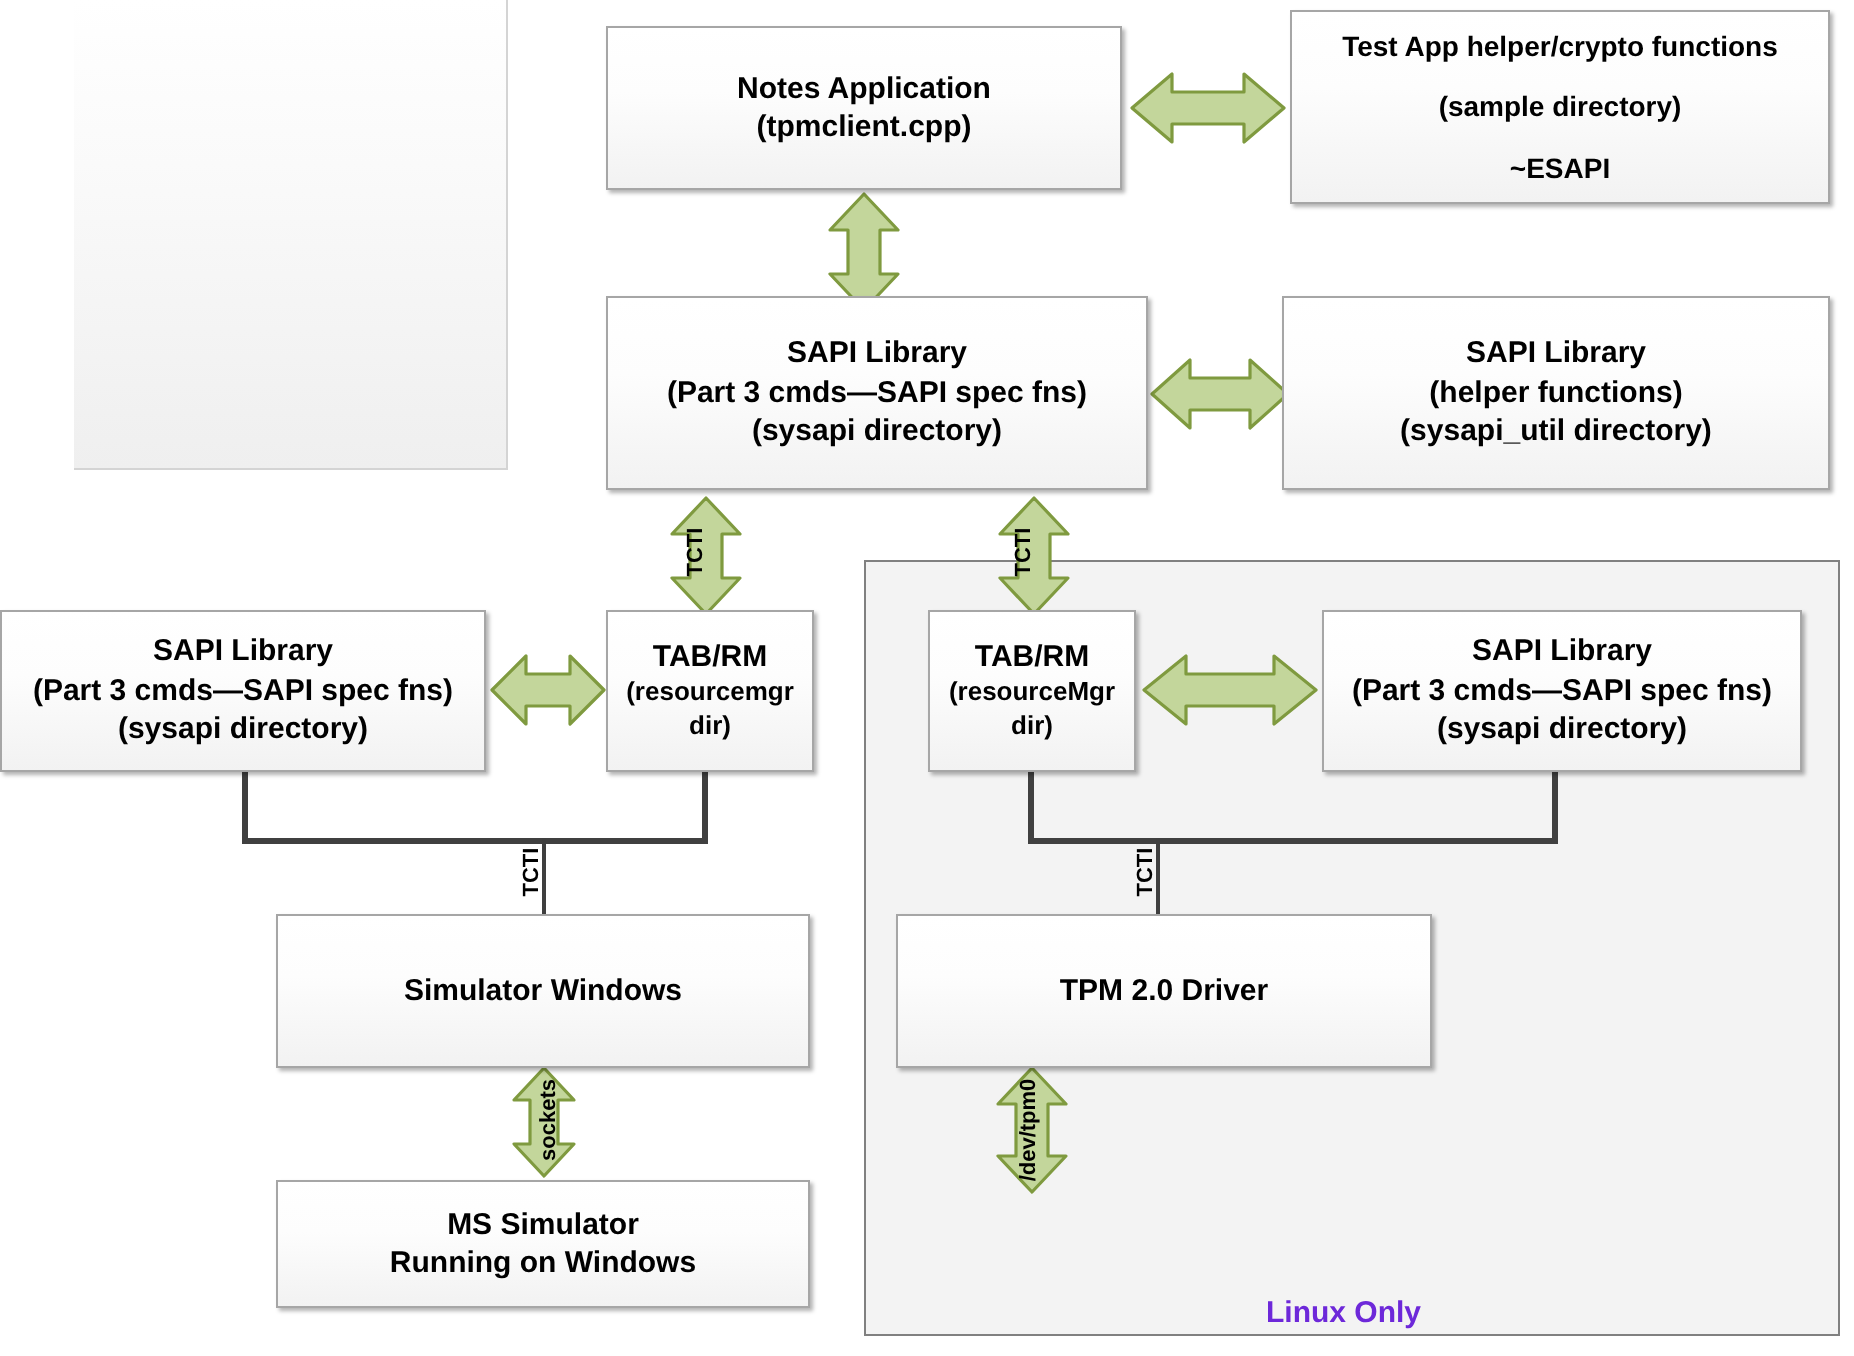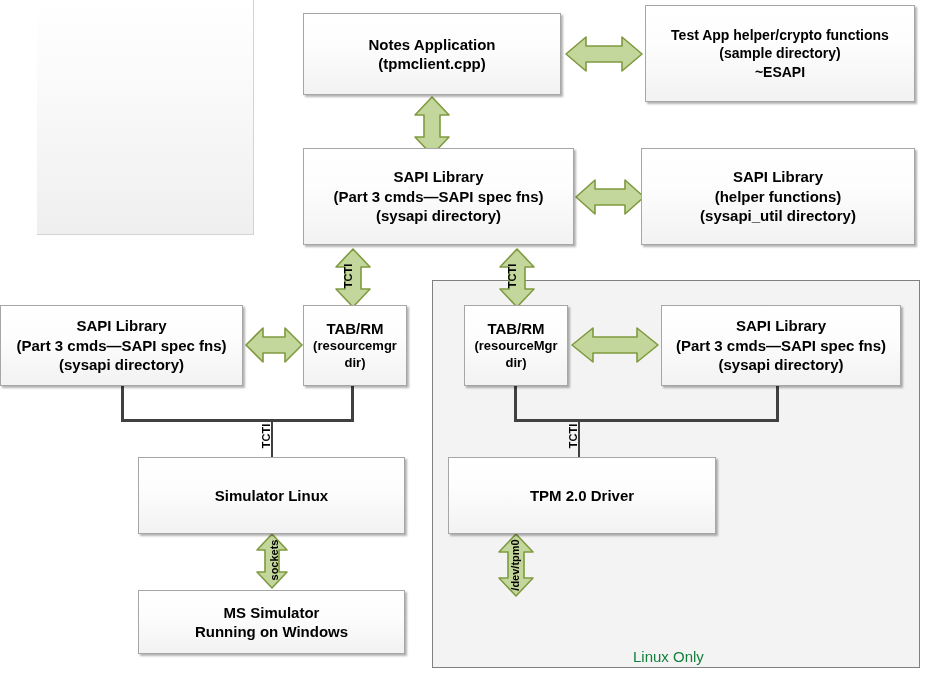--- a/index.html
+++ b/index.html
@@ -57,22 +57,22 @@
   
   .group-box {
     position: absolute;
     box-sizing: border-box;
     border: 1px solid #808080;
     background: #f3f3f3;
     z-index: 1;
   }
   .group-label {
     position: absolute;
-    font-weight: normal;
-    color: #15803d;
+    font-weight: bold;
+    color: #6d28d9;
     white-space: nowrap;
     z-index: 4;
   }
 
   
   .arrow {
     position: absolute;
     z-index: 5;
   }
   .arrow svg { display: block; overflow: visible; }
@@ -129,21 +129,21 @@
   <div class="conn" style="left:514px; top:419px; width:265px; height:3px;"></div>
   <div class="conn" style="left:776px; top:386px; width:3px; height:36px;"></div>
   <div class="conn-thin" style="left:578px; top:419px; width:2px; height:38px;"></div>
   <div class="tcti-label" style="left:561px; top:430px; transform:rotate(-90deg);">TCTI</div>
 
   <div class="box" style="left:303px; top:13px; width:258px; height:82px; font-size:15px;">
     <span class="ln">Notes Application</span>
     <span class="ln">(tpmclient.cpp)</span>
   </div>
 
-  <div class="box" style="left:645px; top:5px; width:270px; height:97px; font-size:14px;">
+  <div class="box" style="left:645px; top:5px; width:270px; height:97px; font-size:14px;gap:12px;">
     <span class="ln">Test App helper/crypto functions</span>
     <span class="ln">(sample directory)</span>
     <span class="ln">~ESAPI</span>
   </div>
 
   <div class="arrow" style="left:566px; top:33px;">
     <svg width="76" height="42" viewBox="0 0 76 42">
       <polygon points="0,21 20,4 20,13 56,13 56,4 76,21 56,38 56,29 20,29 20,38" fill="#c3d69b" stroke="#7f9a3f" stroke-width="1.6" stroke-linejoin="round"></polygon>
     </svg>
   </div>
@@ -216,21 +216,21 @@
     <span class="ln">(sysapi directory)</span>
   </div>
 
   <div class="arrow" style="left:572px; top:324px;">
     <svg width="86" height="42" viewBox="0 0 86 42">
       <polygon points="0,21 21,4 21,13 65,13 65,4 86,21 65,38 65,29 21,29 21,38" fill="#c3d69b" stroke="#7f9a3f" stroke-width="1.6" stroke-linejoin="round"></polygon>
     </svg>
   </div>
 
   <div class="box" style="left:138px; top:457px; width:267px; height:77px; font-size:15px;">
-    <span class="ln">Simulator Linux</span>
+    <span class="ln">Simulator Windows</span>
   </div>
 
   <div class="box" style="left:448px; top:457px; width:268px; height:77px; font-size:15px;">
     <span class="ln">TPM 2.0 Driver</span>
   </div>
 
   <div class="arrow" style="left:255px; top:534px;">
     <svg width="34" height="54" viewBox="0 0 34 54">
       <polygon points="17,0 32,16 24,16 24,38 32,38 17,54 2,38 10,38 10,16 2,16" fill="#c3d69b" stroke="#7f9a3f" stroke-width="1.6" stroke-linejoin="round"></polygon>
     </svg>

